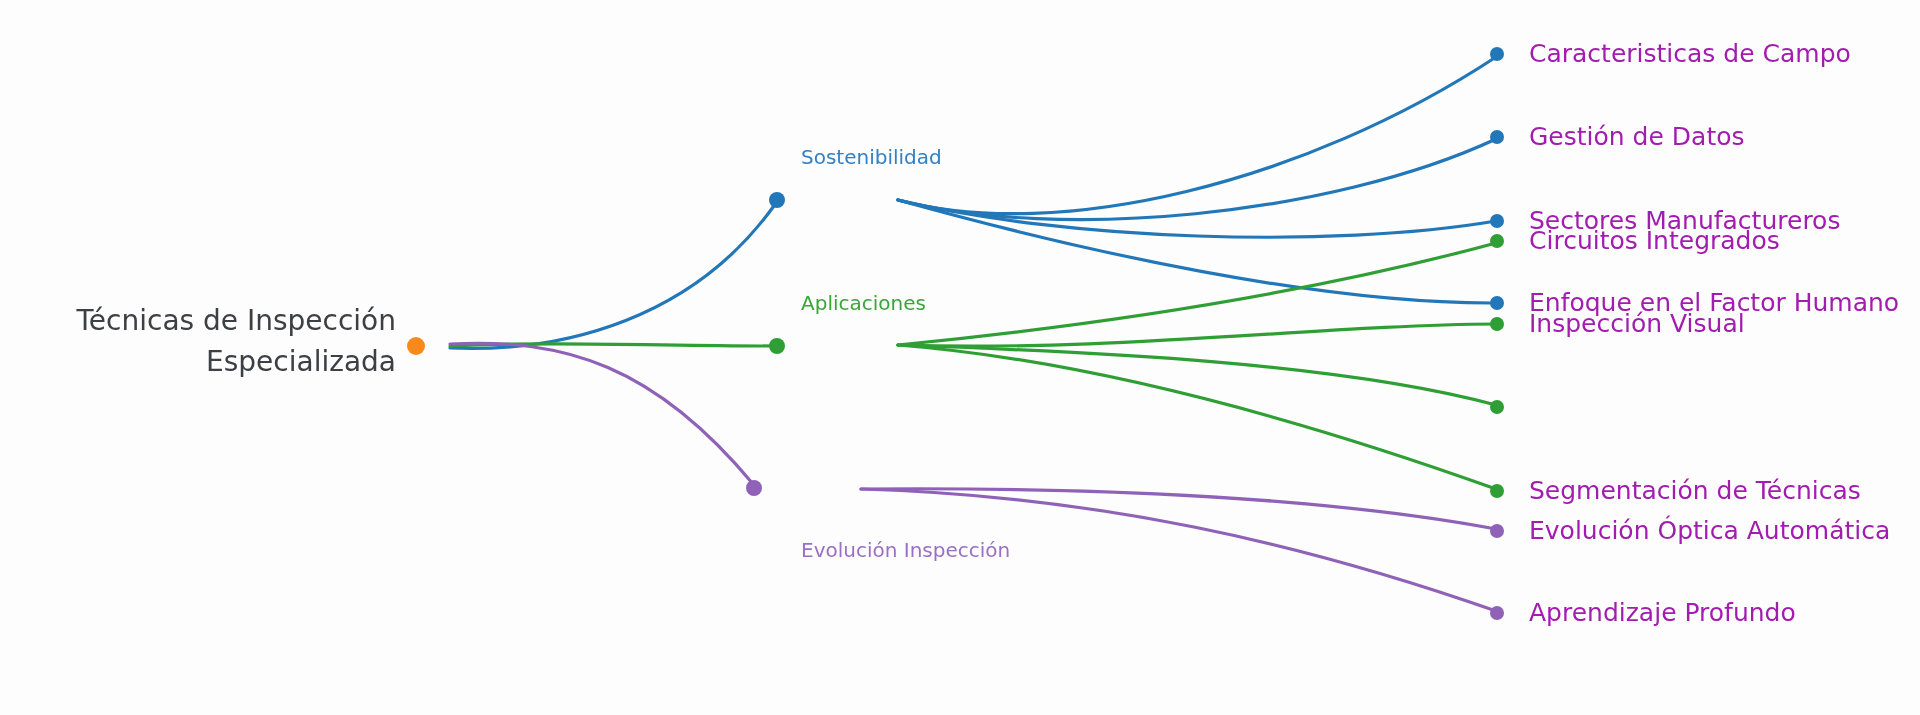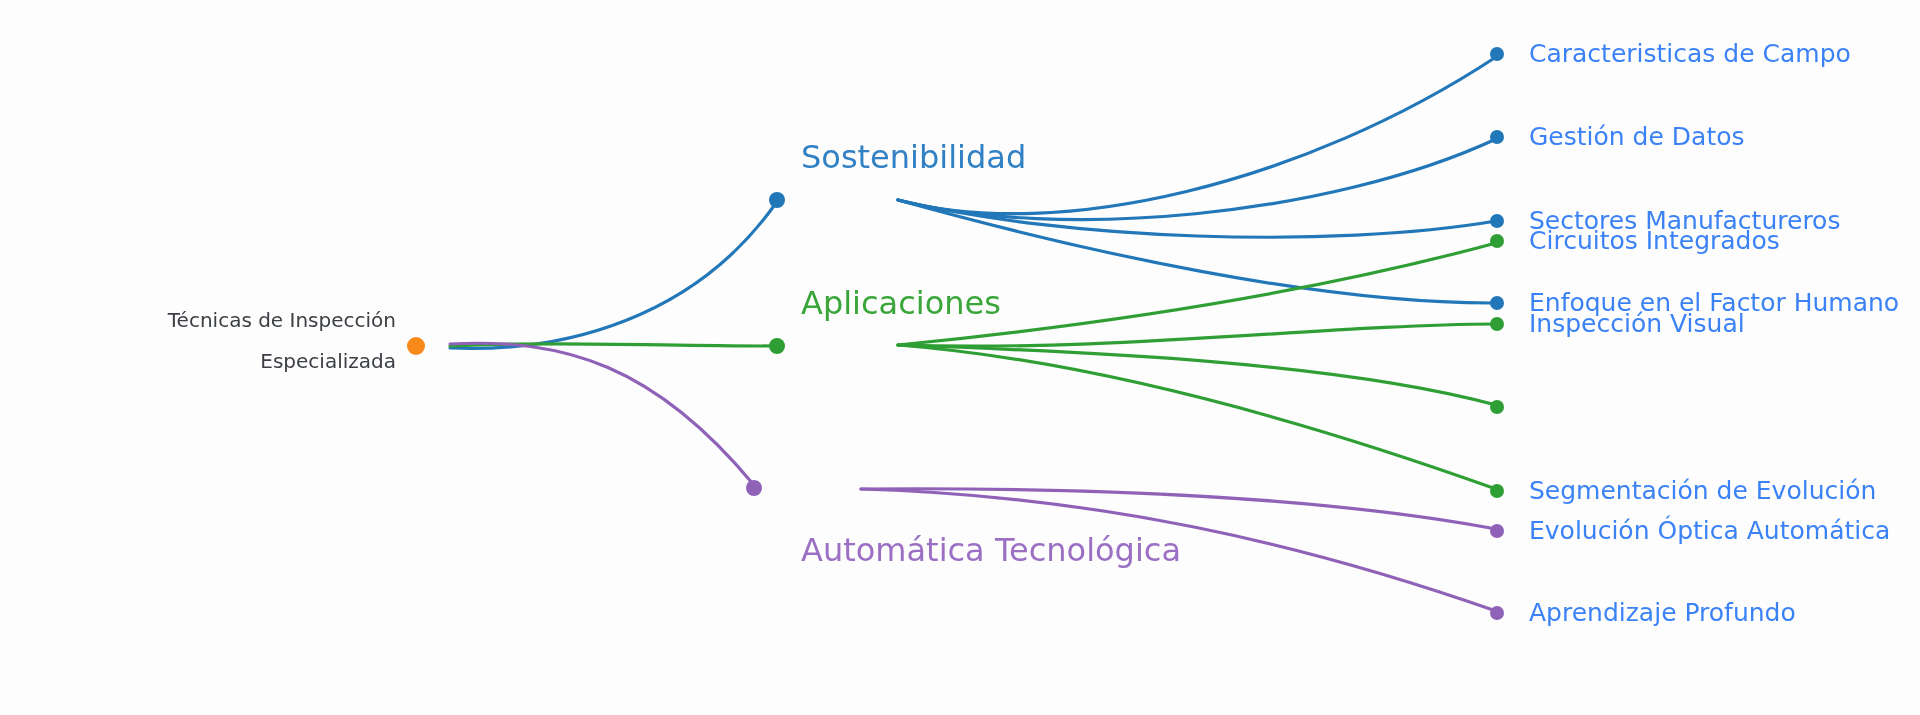--- a/index.html
+++ b/index.html
@@ -14,36 +14,36 @@
   #edges {
     position: absolute;
     left: 0; top: 0;
   }
   .node-label {
     position: absolute;
     white-space: nowrap;
     color: #3c4045;
   }
   .root-label {
-    font-size: 20px;
+    font-size: 28px;
     line-height: 41px;
     text-align: right;
     width: 396px;
     left: 0;
     top: 300px;
     color: #3c4045;
   }
   .branch-label {
-    font-size: 32px;
+    font-size: 20px;
     line-height: 32px;
   }
   .leaf-label {
     font-size: 25px;
     line-height: 30px;
-    color: #3b82f6;
+    color: #a21caf;
   }
 </style>
 </head>
 <body>
 
 <div id="canvas">
 
   <svg id="edges" width="1920" height="715" viewBox="0 0 1920 715" fill="none" stroke-linecap="round">
 
     <path d="M450,348 C565,353 695,318 776,203" stroke="#2277b9" stroke-width="3.2"></path>
@@ -81,25 +81,25 @@
     <circle cx="1497" cy="613" r="7" fill="#8f62b8"></circle>
   </svg>
 
   <div class="node-label root-label">
     <div>Técnicas de Inspección</div>
     <div>Especializada</div>
   </div>
 
   <div class="node-label branch-label" style="left:801px; top:141px; color:#3181c4;">Sostenibilidad</div>
   <div class="node-label branch-label" style="left:801px; top:287px; color:#3aa63a;text-align:right;">Aplicaciones</div>
-  <div class="node-label branch-label" style="left:801px; top:534px; color:#9b6fc4;">Automática Tecnológica</div>
+  <div class="node-label branch-label" style="left:801px; top:534px; color:#9b6fc4;">Evolución Inspección</div>
 
   <div class="node-label leaf-label" style="left:1529px; top:39px;">Caracteristicas de Campo</div>
   <div class="node-label leaf-label" style="left:1529px; top:122px;">Gestión de Datos</div>
   <div class="node-label leaf-label" style="left:1529px; top:206px;">Sectores Manufactureros</div>
   <div class="node-label leaf-label" style="left:1529px; top:226px;">Circuitos Integrados</div>
   <div class="node-label leaf-label" style="left:1529px; top:288px;">Enfoque en el Factor Humano</div>
   <div class="node-label leaf-label" style="left:1529px; top:309px;">Inspección Visual</div>
-  <div class="node-label leaf-label" style="left:1529px; top:476px;">Segmentación de Evolución</div>
+  <div class="node-label leaf-label" style="left:1529px; top:476px;">Segmentación de Técnicas</div>
   <div class="node-label leaf-label" style="left:1529px; top:516px;">Evolución Óptica Automática</div>
   <div class="node-label leaf-label" style="left:1529px; top:598px;text-align:center;">Aprendizaje Profundo</div>
 
 </div>
 
 </body></html>

